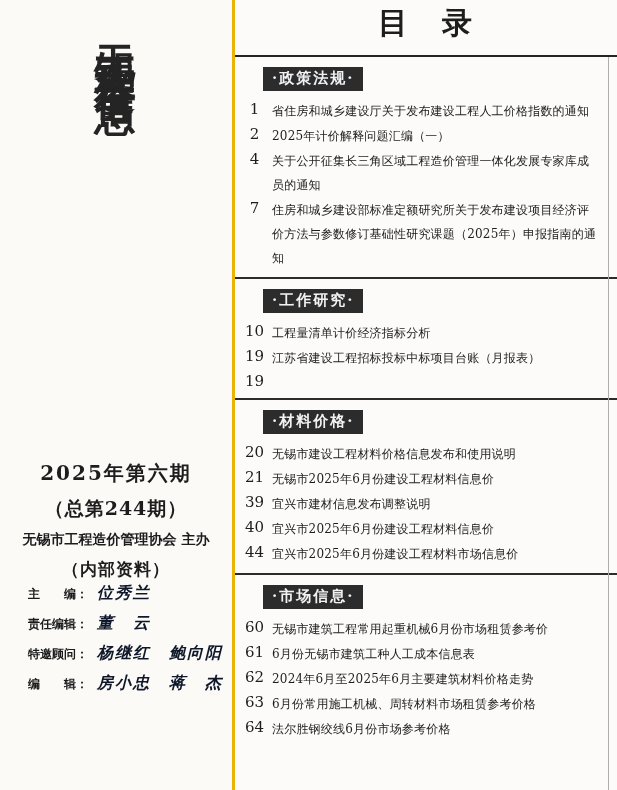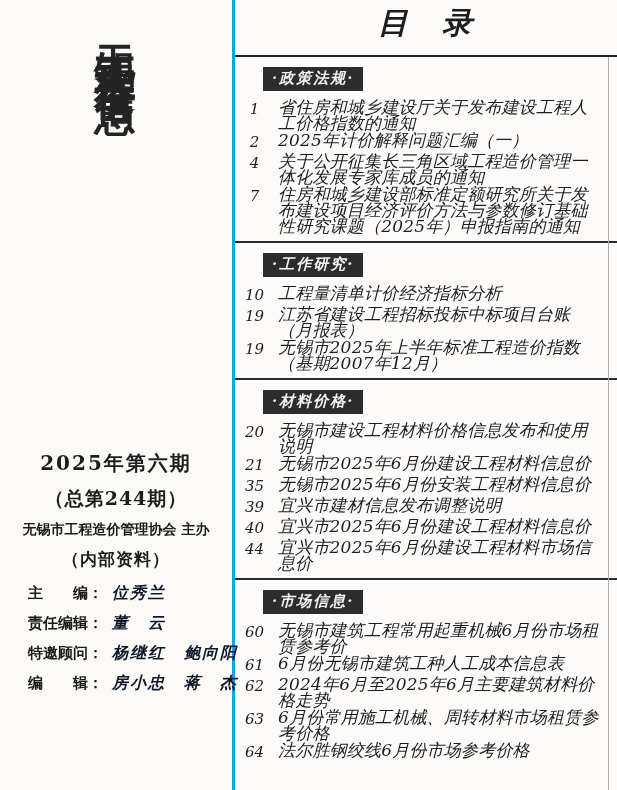--- a/index.html
+++ b/index.html
@@ -14,58 +14,57 @@
   .page { position:absolute; inset:0; display:flex; }
 
   
   .left-panel { width:232px; position:relative; flex:none; }
   .masthead {
     position:absolute; top:12px; left:50%; transform:translateX(-50%);
     writing-mode:vertical-rl; text-orientation:upright;
     font-size:41px; font-weight:bold; letter-spacing:7px; color:#242424;
     white-space:nowrap;
   }
-  .issue-block { position:absolute; top:450px; left:0; width:100%; text-align:center; }
+  .issue-block { position:absolute; top:460px; left:0; width:100%; text-align:center; }
   .issue-line { margin-bottom:9px; white-space:nowrap; }
   .issue-line.l0 { font-size:20px; font-weight:bold; letter-spacing:2px; }
   .issue-line.l1 { font-size:19px; font-weight:bold; letter-spacing:1px; }
   .issue-line.l2 { font-size:14px; font-weight:bold; }
   .issue-line.l3 { font-size:17px; font-weight:bold; letter-spacing:1px; }
   .staff-block { position:absolute; top:583px; left:28px; }
   .staff-row { display:flex; align-items:baseline; margin-bottom:9px; white-space:nowrap; }
-  .staff-label { font-size:15px; font-weight:bold; color:#1a1a1a; }
+  .staff-label { font-size:12px; font-weight:bold; color:#1a1a1a; }
   .staff-value { margin-left:9px; font-size:16px; font-style:italic; font-weight:bold; color:#0f172a; letter-spacing:2px; }
 
   
   .right-panel {
     flex:1; display:flex; flex-direction:column;
-    border-left:3px solid #0ea5e9;
+    border-left:3px solid #eab308;
     background:#fcfbf9;
-    font-style:italic;
   }
   .toc-header {
     height:57px; flex:none;
     border-bottom:2px solid #242424;
     display:flex; align-items:center; justify-content:center;
   }
   .toc-title { font-size:30px; font-weight:bold; letter-spacing:2px; padding-bottom:8px; }
   .toc-sections { flex:1; position:relative; }
   .right-edge-line { position:absolute; top:0; bottom:0; right:8px; width:1px; background:#b0aeaa; }
   .toc-section { padding:8px 0 6px; }
   .toc-section + .toc-section { border-top:2px solid #2b2b2b; }
   .section-label {
     display:inline-block;
     margin:2px 0 8px 28px; padding:2px 9px 3px;
     background:var(--label-bg,#2c2c2c); color:var(--label-fg,#f2f2f2);
     font-size:15px; font-weight:bold; letter-spacing:2px;
   }
   .toc-items { padding:0 16px 0 6px; }
   .toc-item { display:flex; margin-bottom:1px; }
   .toc-item-page { flex:none; width:27px; text-align:center; font-size:15px; line-height:20px; }
-  .toc-item-title { flex:1; margin-left:10px; font-size:17px; line-height:16px; letter-spacing:0.2px; }
+  .toc-item-title { flex:1; margin-left:4px; font-size:12px; line-height:24px; letter-spacing:0.2px; }
 </style>
 </head>
 <body>
 
 <div class="page">
 
   <div class="left-panel">
     <div class="masthead">无锡工程造价信息</div>
 
     <div class="issue-block">
@@ -138,42 +137,37 @@
     <span class="toc-item-title">工程量清单计价经济指标分析</span>
   </div>
 
   <div class="toc-item">
     <span class="toc-item-page">19</span>
     <span class="toc-item-title">江苏省建设工程招标投标中标项目台账（月报表）</span>
   </div>
 
   <div class="toc-item">
     <span class="toc-item-page">19</span>
-    <span class="toc-item-title">无锡市2025年上半年标准工程造价指数（基期2007年12月）</span>
   </div>
 </div>
   </div>
 
   <div class="toc-section">
     <span class="section-label">·材料价格·</span>
     <div class="toc-items">
   <div class="toc-item">
     <span class="toc-item-page">20</span>
     <span class="toc-item-title">无锡市建设工程材料价格信息发布和使用说明</span>
   </div>
 
   <div class="toc-item">
     <span class="toc-item-page">21</span>
     <span class="toc-item-title">无锡市2025年6月份建设工程材料信息价</span>
   </div>
 
-  <div class="toc-item">
-    <span class="toc-item-page">35</span>
-    <span class="toc-item-title">无锡市2025年6月份安装工程材料信息价</span>
-  </div>
 
   <div class="toc-item">
     <span class="toc-item-page">39</span>
     <span class="toc-item-title">宜兴市建材信息发布调整说明</span>
   </div>
 
   <div class="toc-item">
     <span class="toc-item-page">40</span>
     <span class="toc-item-title">宜兴市2025年6月份建设工程材料信息价</span>
   </div>

